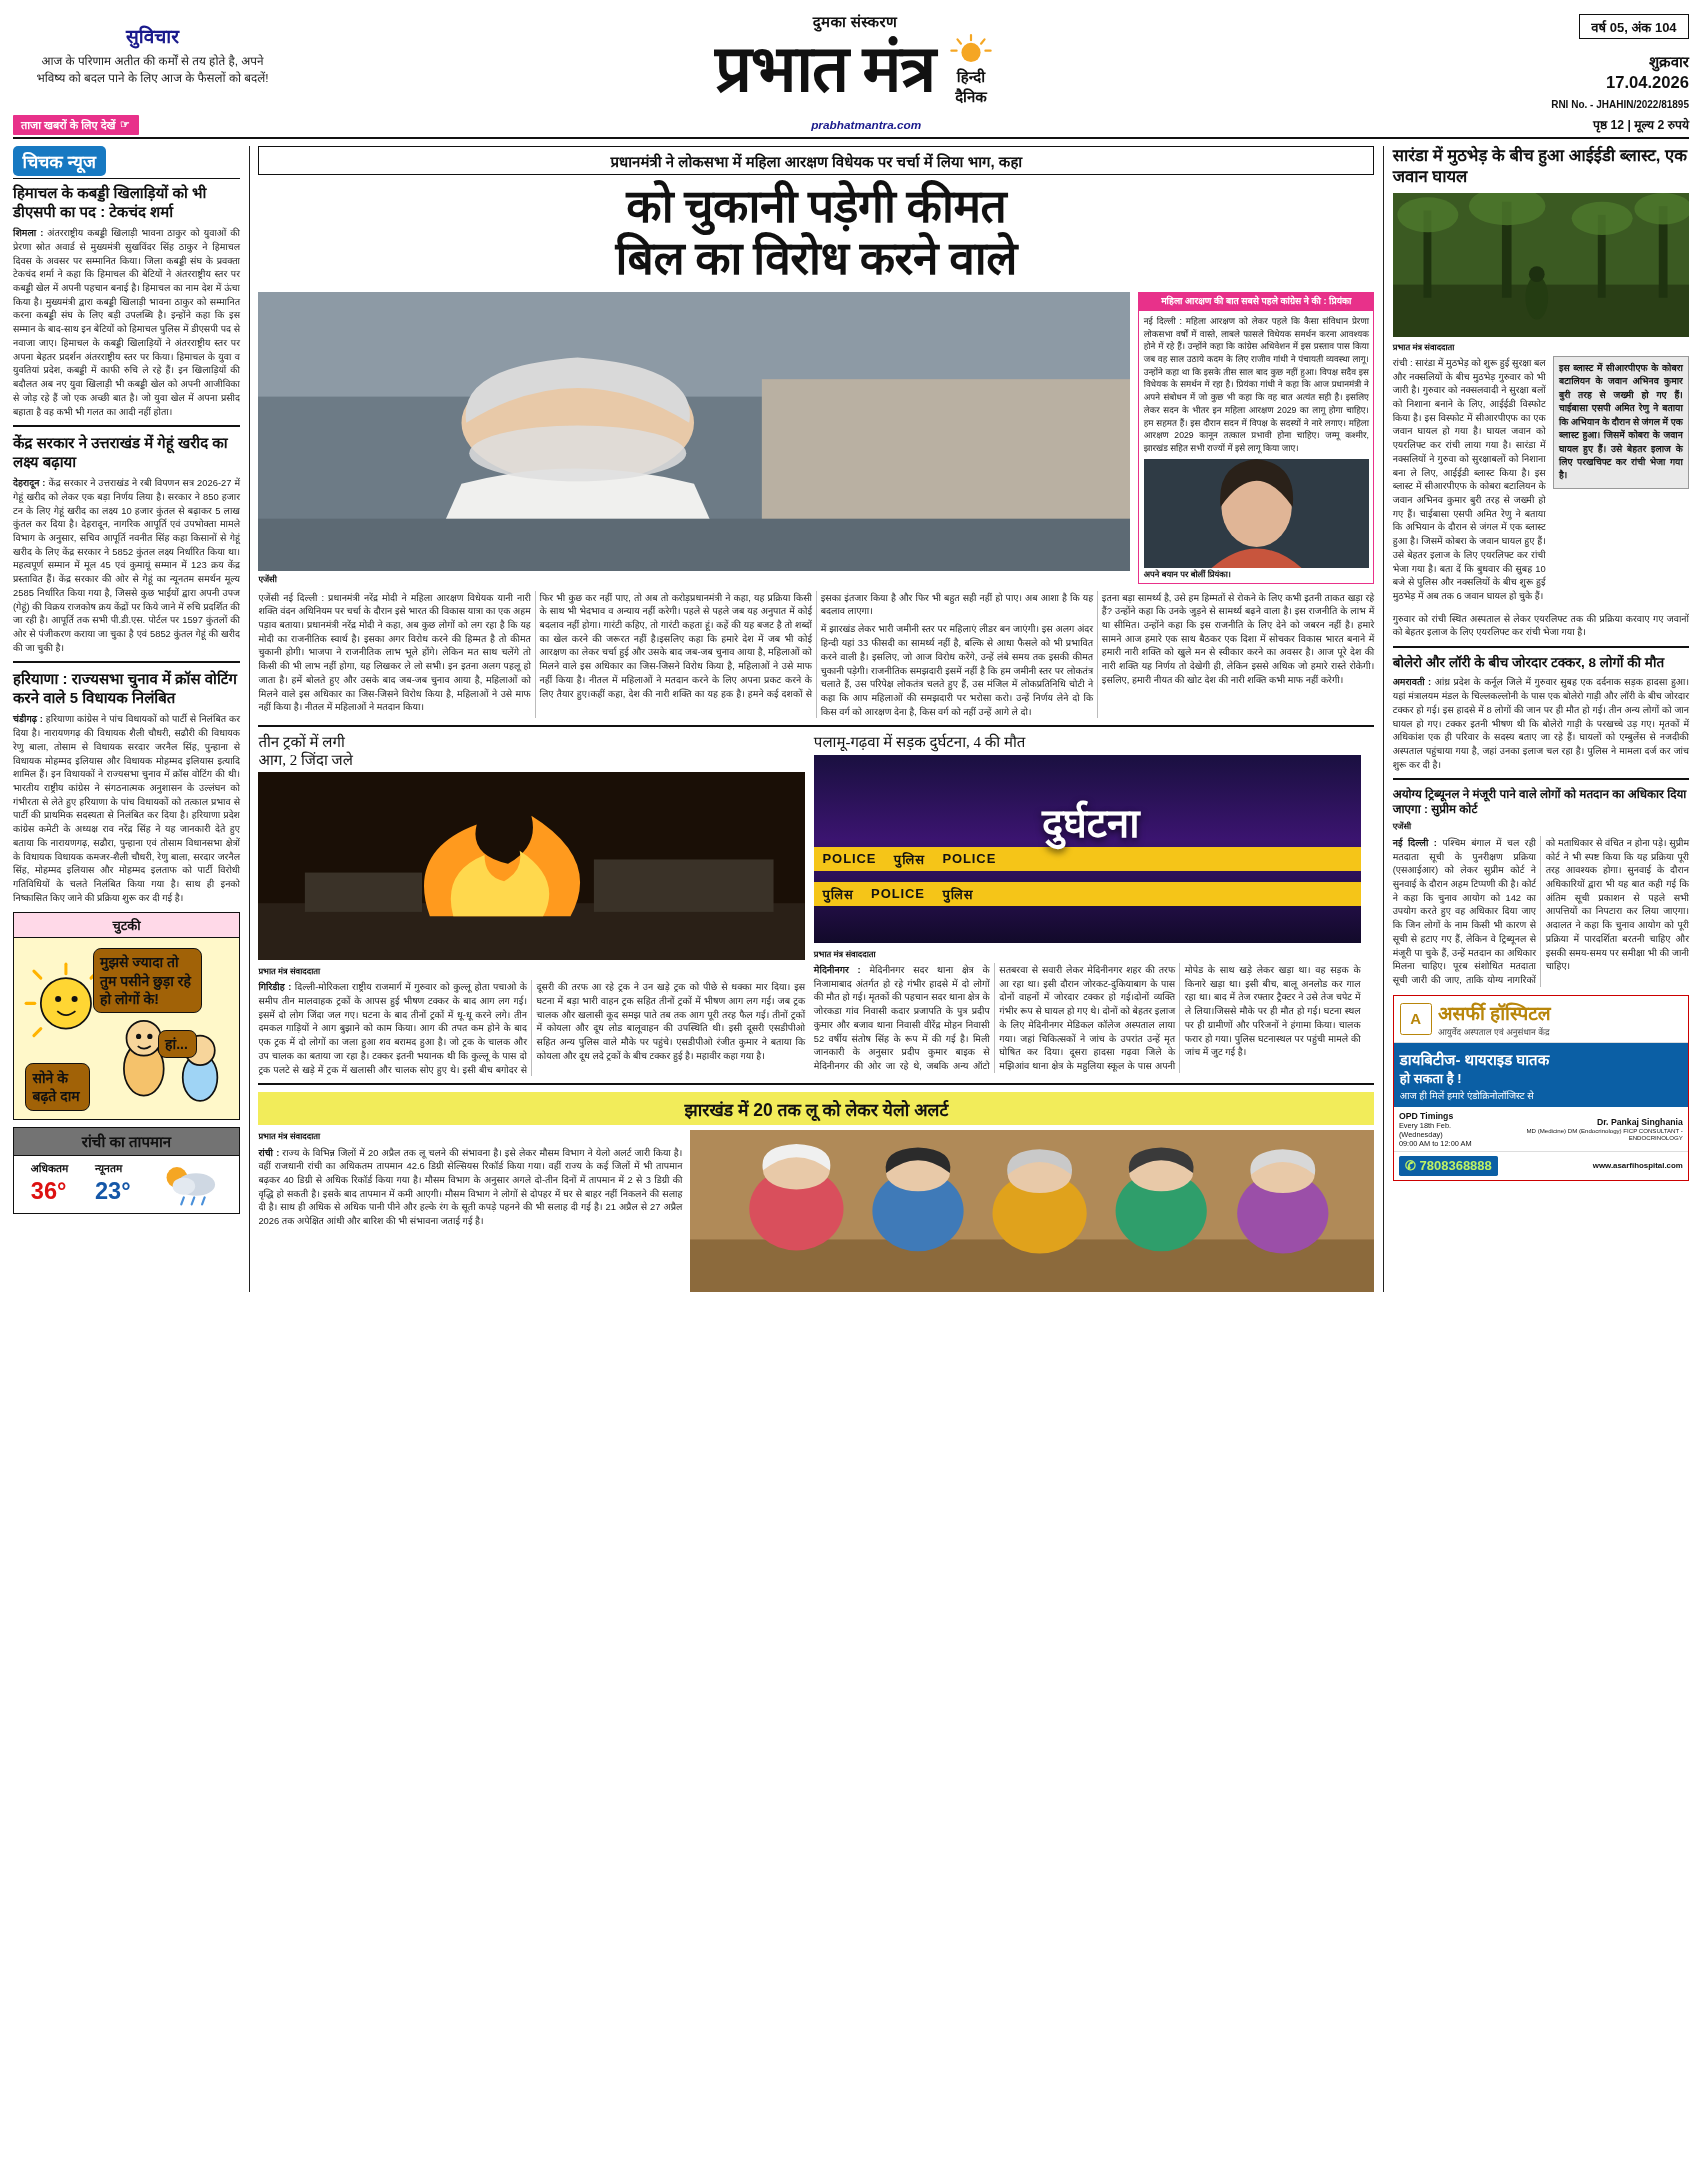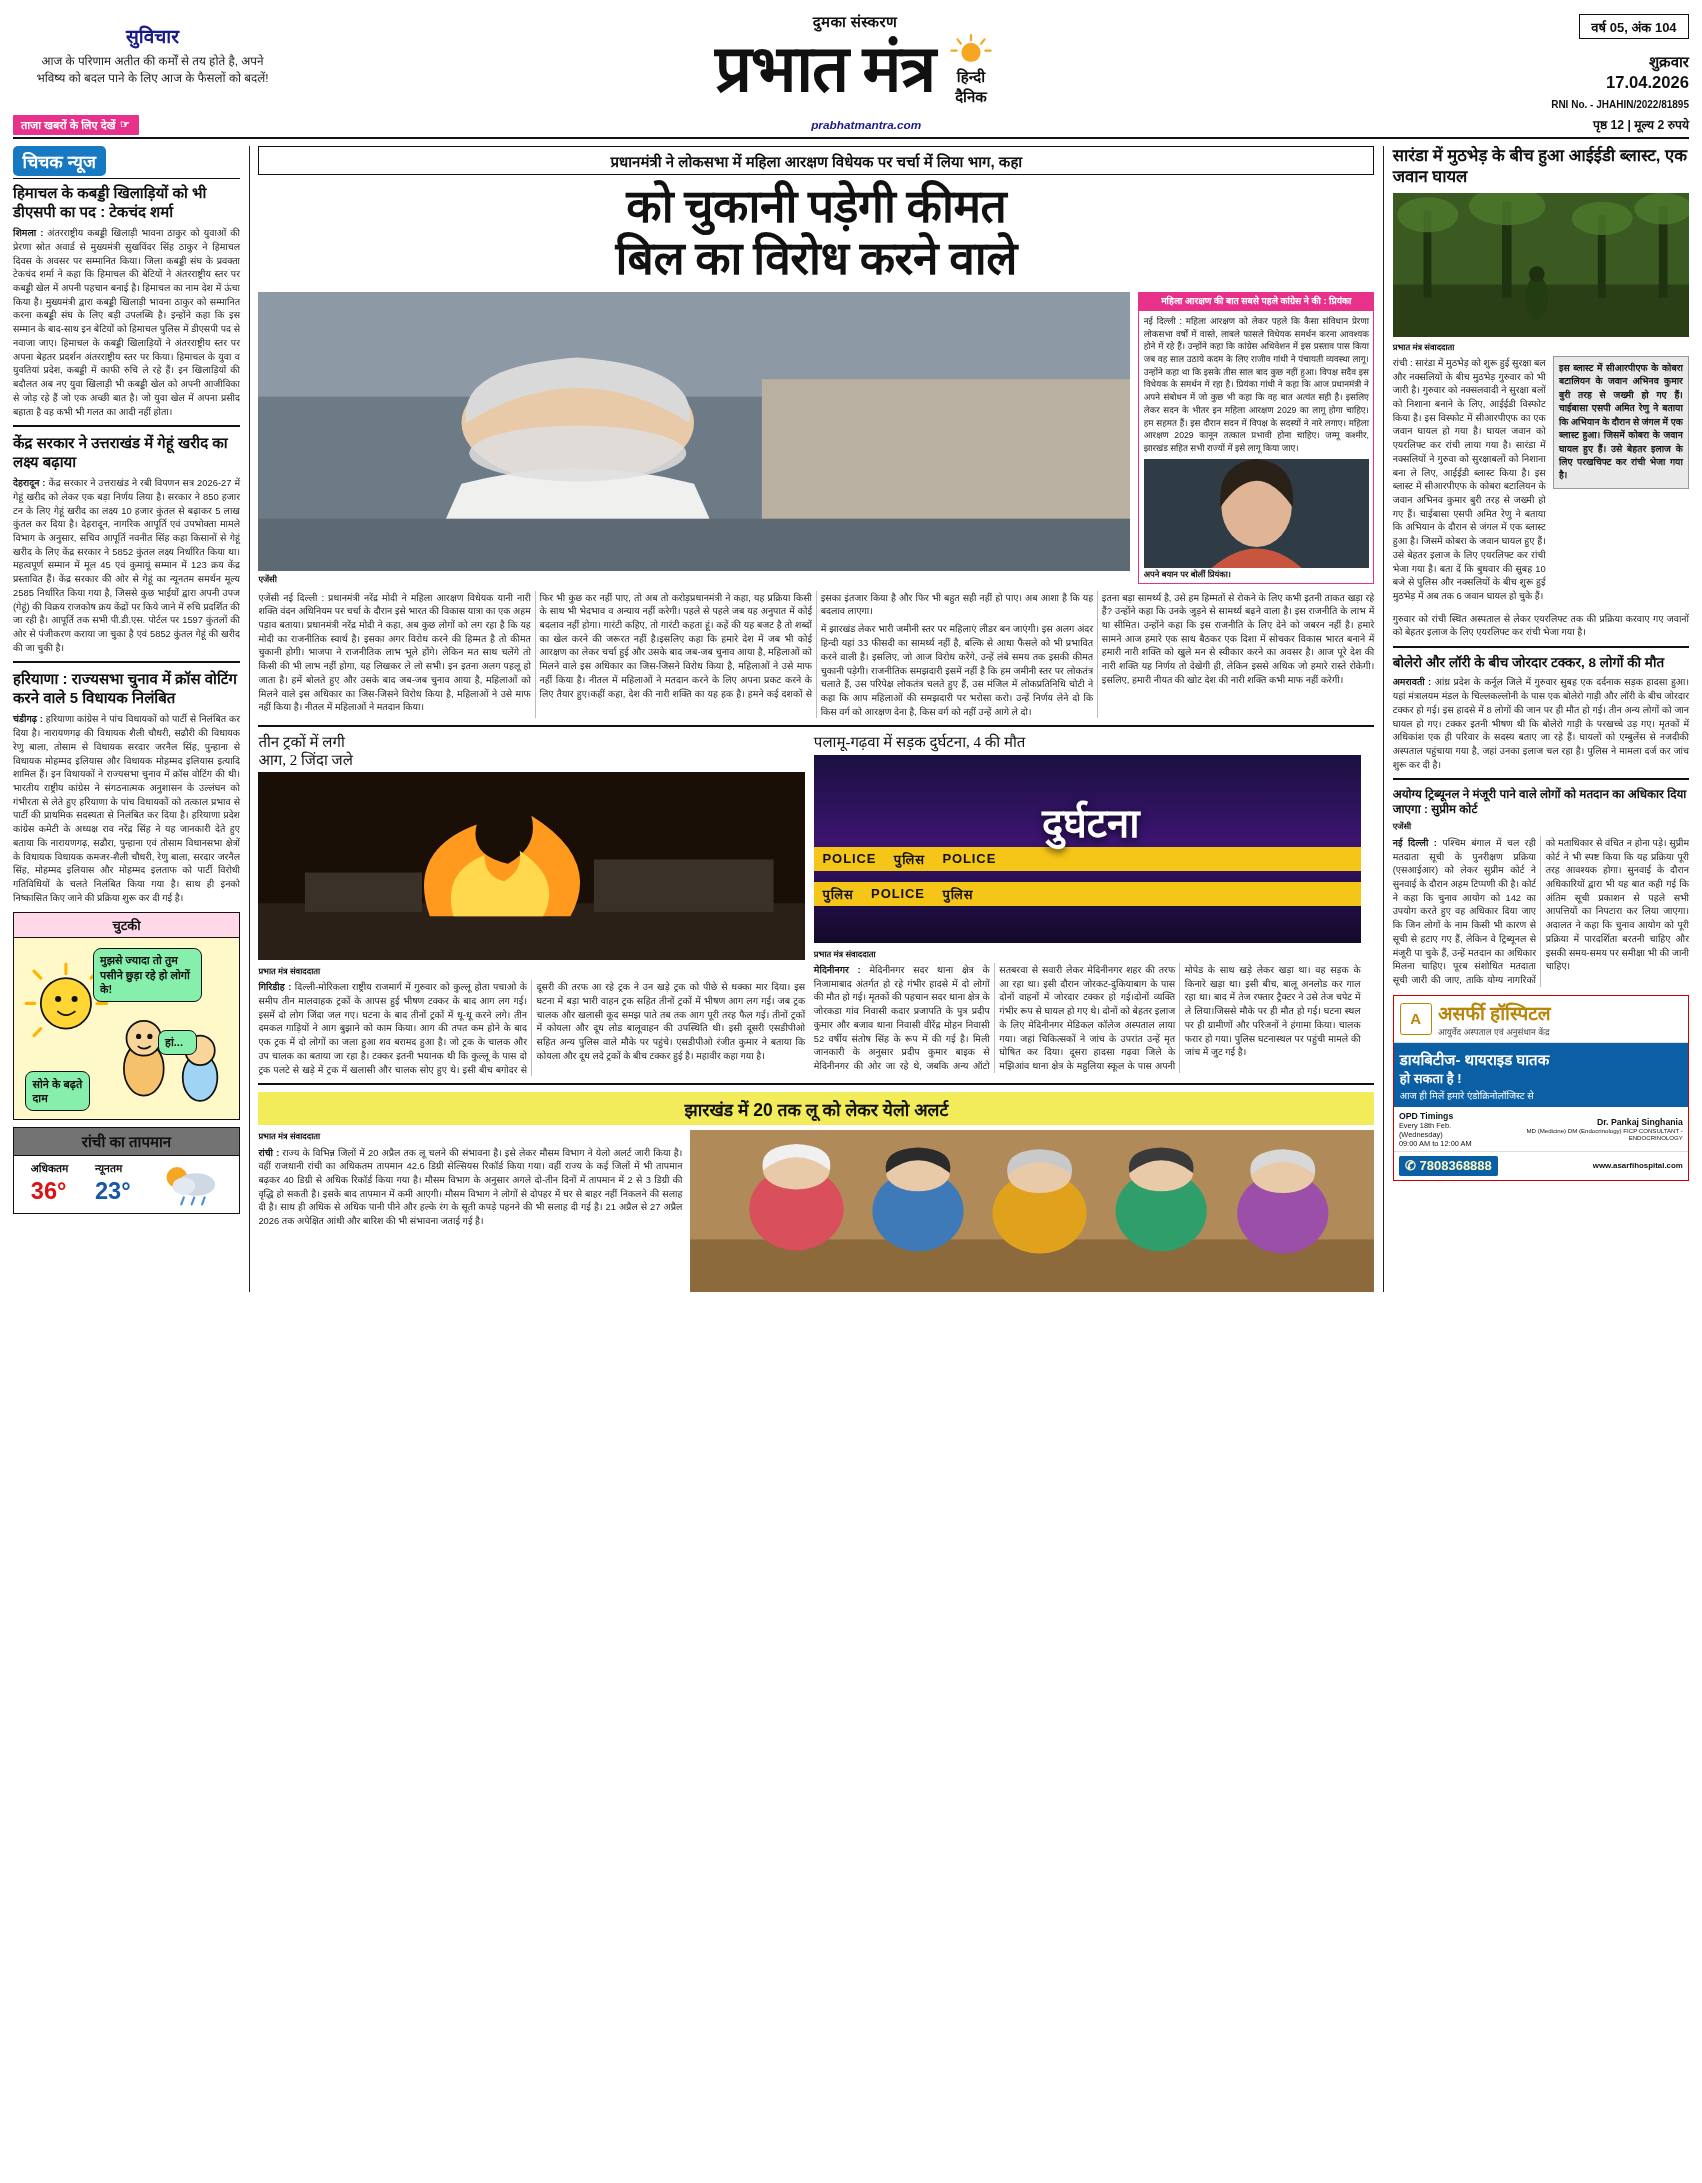--- a/index.html
+++ b/index.html
@@ -268,25 +268,25 @@
   
   .cartoon {
     background: #fff7c2;
     border: 0.9px solid #111;
     position: relative;
     height: 183px;
     overflow: hidden;
   }
   .bubble {
     position:absolute;
-    background:#86efac;
+    background:#a16207;
     border:0.9px solid #111;
     border-radius: 7.9px;
     padding: 4.4px 6.1px;
-    font-size: 11px;
+    font-size: 14px;
     line-height:1.3;
     font-weight:bold;
   }
 
   
   .ad {
     border: 1.3px solid #c00;
     background: #fff;
   }
   .ad-top {
@@ -303,21 +303,21 @@
   .ad-sub { font-size: 8.7px; color:#444; }
   .ad-blue {
     background:#0b5fa5; color:#fff; padding: 5.2px 6.1px;
   }
   .ad-blue h3 { margin:0; font-size: 15px; }
   .ad-blue .l2 { font-size: 13px; font-weight:bold; }
   .ad-foot {
     display:flex; justify-content:space-between; align-items:center;
     padding: 3.5px 5.2px; font-size: 7.4px;
   }
-  .ad-phone { background:#0b5fa5; color:#fef9c3; font-size:13px; font-weight:bold; padding:2.6px 6.1px; border-radius:1.7px;}
+  .ad-phone { background:#0b5fa5; color:#bef264; font-size:13px; font-weight:bold; padding:2.6px 6.1px; border-radius:1.7px;}
 
   
   .photo-fire { background: radial-gradient(circle at 40% 55%, #ffd34d 0%, #f07a10 25%, #8a3a06 55%, #241308 100%); }
   .photo-police { background: linear-gradient(180deg,#1a1040 0%, #3b1470 45%, #120a2a 100%); position:relative; }
   .tape {
     position:absolute; left:0; right:0; height: 23.6px; background:#f5c518;
     display:flex; align-items:center; gap:17.5px; color:#111; font-weight:bold; font-size:13px;
     padding-left: 8.7px; letter-spacing: 0.9px; overflow:hidden;
   }
   .durghatna {

